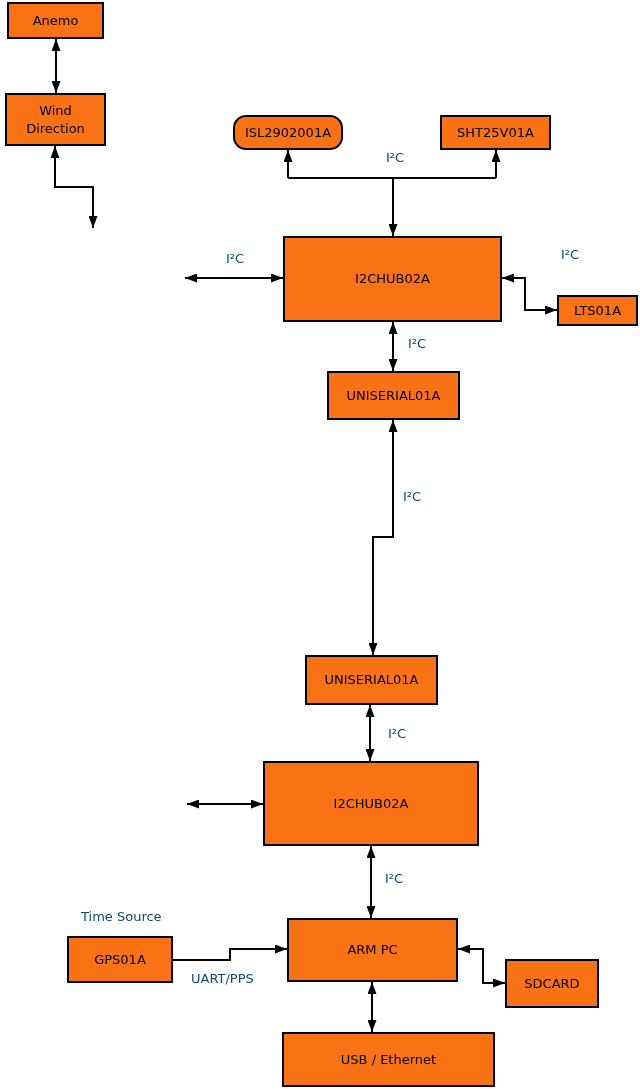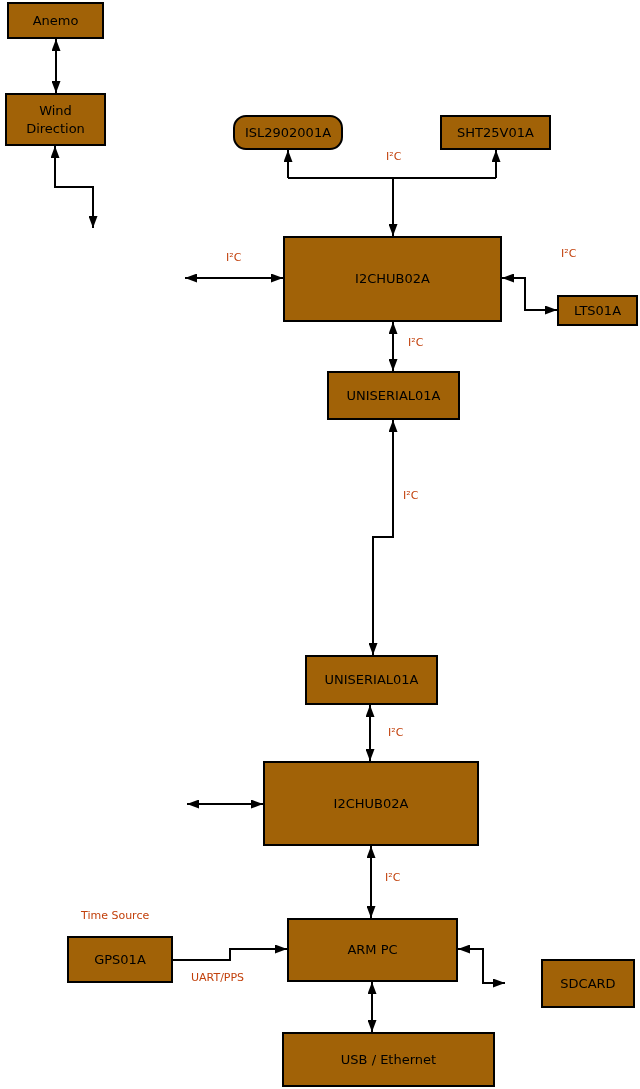--- a/index.html
+++ b/index.html
@@ -19,35 +19,35 @@
     position: absolute;
     left: 0;
     top: 0;
     width: 640px;
     height: 1089px;
   }
   .node {
     position: absolute;
     box-sizing: border-box;
     border: 2px solid #000000;
-    background: #a16207;
+    background: #f97316;
     color: #000000;
     display: flex;
     flex-direction: column;
     align-items: center;
     justify-content: center;
     text-align: center;
     font-size: 13px;
     line-height: 1.32;
     white-space: nowrap;
   }
   .lbl {
     position: absolute;
-    color: #c2410c;
-    font-size: 11px;
+    color: #0c4a6e;
+    font-size: 13px;
     white-space: nowrap;
   }
 </style>
 </head>
 <body>
 
 <div class="canvas">
 
   <svg class="wires" viewBox="0 0 640 1089" xmlns="http://www.w3.org/2000/svg">
     <defs>
@@ -128,21 +128,21 @@
 
 
   <div class="node" style="left:67px; top:936px; width:106px; height:47px;">
     <span>GPS01A</span>
   </div>
 
   <div class="node" style="left:287px; top:918px; width:171px; height:64px;">
     <span>ARM PC</span>
   </div>
 
-  <div class="node" style="left:505px; top:959px; width:94px; height:49px;margin-left:36px;">
+  <div class="node" style="left:505px; top:959px; width:94px; height:49px;">
     <span>SDCARD</span>
   </div>
 
   <div class="node" style="left:282px; top:1032px; width:213px; height:55px;">
     <span>USB / Ethernet</span>
   </div>
 
   <div class="lbl" style="left:386px; top:150px;">I²C</div>
   <div class="lbl" style="left:226px; top:251px;">I²C</div>
   <div class="lbl" style="left:561px; top:247px;">I²C</div>

